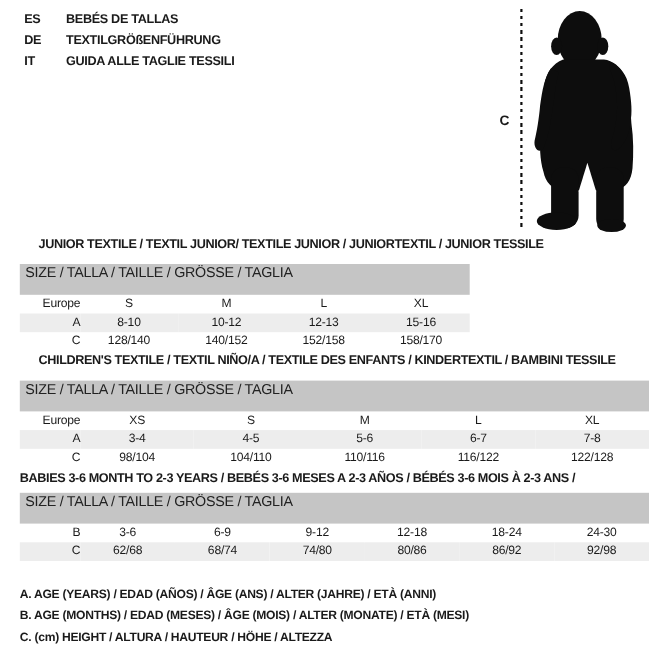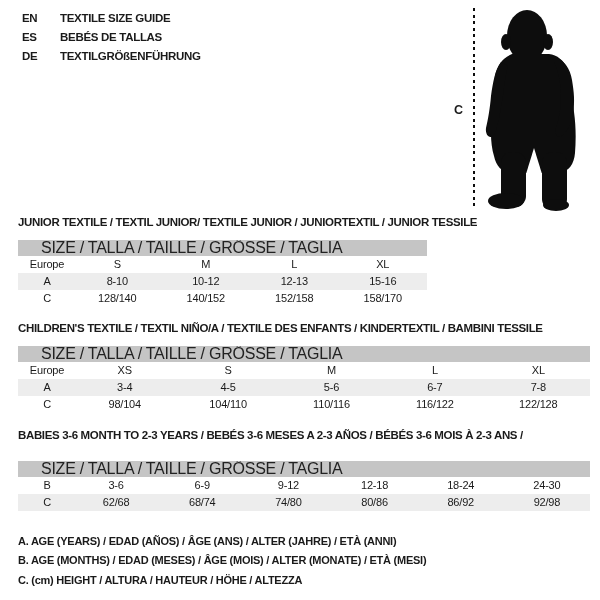--- a/index.html
+++ b/index.html
@@ -18,53 +18,53 @@
     background:repeating-linear-gradient(to bottom,var(--silhouette,#131313) 0 3px,transparent 3px 6.5px)}
   #marker-c{position:absolute;left:454px;top:103px;font-weight:700;font-size:12.5px}
   #baby{position:absolute;left:484px;top:4px;color:var(--silhouette,#0d0d0d)}
 
   
   .size-section{position:absolute;left:18px}
   .s1{top:216px;width:409px}
   .s2{top:322px;width:572px}
   .s3{top:428px;width:572px}
   .sec-title{font-weight:700;font-size:11.5px;line-height:12.5px;
-    letter-spacing:-0.35px;white-space:nowrap;margin:0 0 11px}
+    letter-spacing:-0.35px;white-space:nowrap;margin:0 17px 11px}
   .s3 .sec-title{line-height:15.5px;margin:0}
-  .s3 .titles{margin-bottom:17px}
-  .size-bar{height:16px;line-height:16.5px;background:var(--bar_bg,#c5c5c5);
-    font-size:16px;padding-left:23px;letter-spacing:-0.25px;color:#222;
+  .s3 .titles{margin-bottom:4px}
+  .size-bar{height:28px;line-height:16.5px;background:var(--bar_bg,#c5c5c5);
+    font-size:13px;padding-left:5px;letter-spacing:-0.25px;color:#222;
     box-sizing:border-box;white-space:nowrap;overflow:hidden}
   .size-table{width:100%;border-collapse:collapse;table-layout:fixed}
   .size-table td{height:17px;font-size:11px;text-align:center;padding:0;
     letter-spacing:-0.2px;font-weight:400;white-space:nowrap}
-  .size-table td.lab{text-align:center;padding-left:3px}
+  .size-table td.lab{text-align:right;padding-left:3px}
   .size-table tr.alt{background:var(--row_alt_bg,#ededed)}
   col.col-lab{width:55px}
 
   
   #footnotes{position:absolute;left:18px;top:532px}
   .footnote{font-weight:700;font-size:11px;line-height:19.4px;
     letter-spacing:-0.25px;white-space:nowrap}
 </style>
 </head>
 <body style="--text: #1a1a1a; --bar_bg: #c5c5c5; --row_alt_bg: #ededed; --silhouette: #0d0d0d;">
 
 <div id="langs">
   <div class="lang-row">
-    <span>EN</span>
-    <span>TEXTILE SIZE GUIDE</span>
-  </div>
-  <div class="lang-row">
     <span>ES</span>
     <span>BEBÉS DE TALLAS</span>
   </div>
   <div class="lang-row">
     <span>DE</span>
     <span>TEXTILGRÖßENFÜHRUNG</span>
+  </div>
+  <div class="lang-row">
+    <span>IT</span>
+    <span>GUIDA ALLE TAGLIE TESSILI</span>
   </div>
 </div>
 
 <div id="height-line"></div>
 <div id="marker-c">C</div>
 <svg id="baby" width="112" height="208" viewBox="0 0 112 208" aria-hidden="true">
   <g fill="currentColor">
     <ellipse cx="43" cy="32" rx="20" ry="26"></ellipse>
     <ellipse cx="22" cy="38" rx="5" ry="8"></ellipse>
     <ellipse cx="64" cy="38" rx="5" ry="8"></ellipse>

